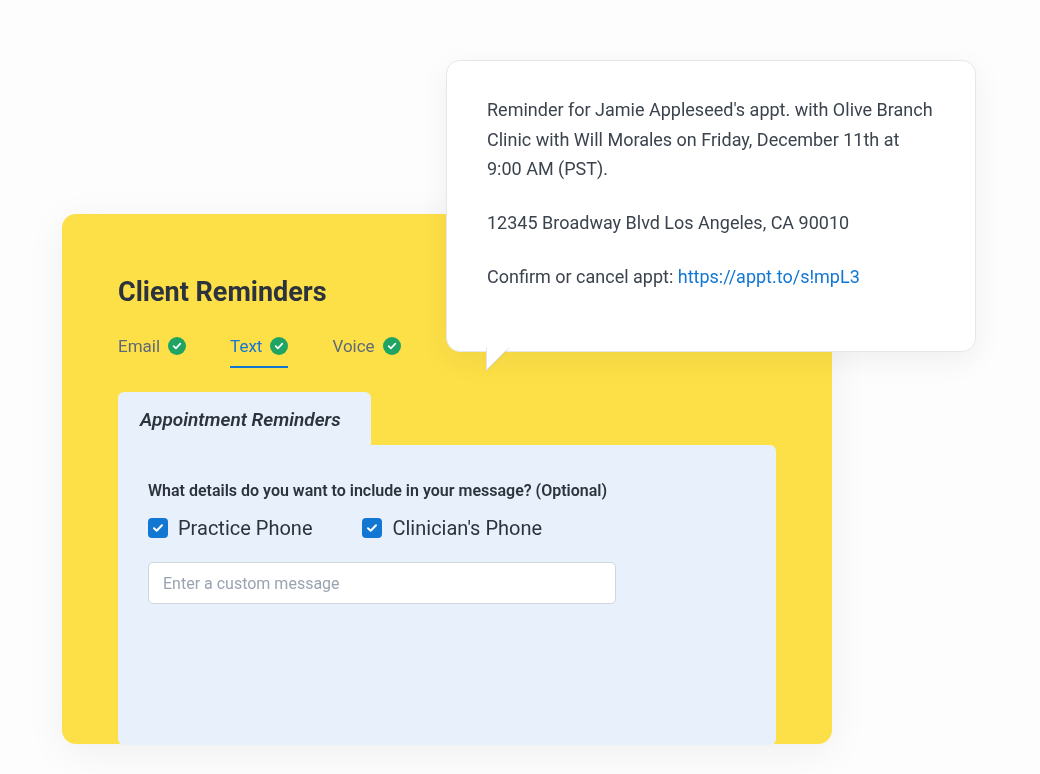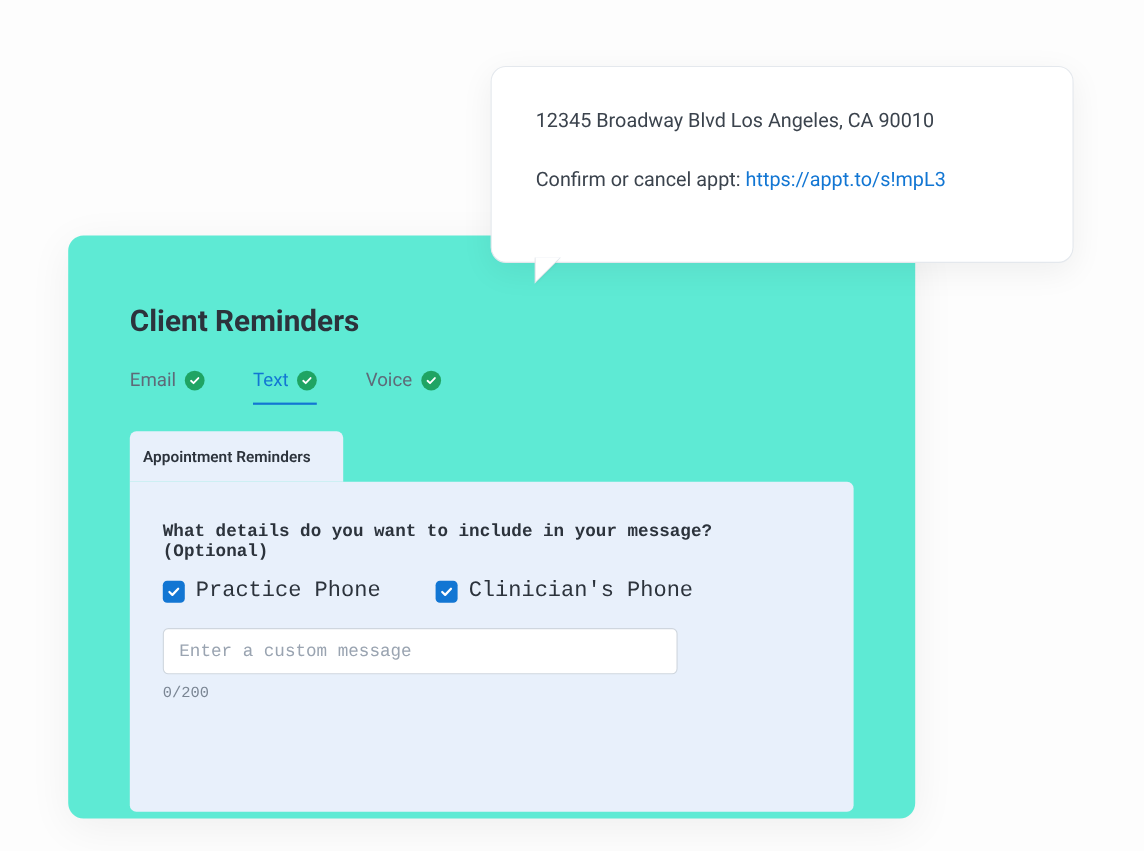--- a/index.html
+++ b/index.html
@@ -14,21 +14,21 @@
     position: relative;
     overflow: hidden;
   }
 
   .card {
     position: absolute;
     left: 62px;
     top: 214px;
     width: 770px;
     height: 530px;
-    background: #5eead4;
+    background: #fde047;
     border-radius: 14px;
     box-shadow: 0 8px 40px rgba(0,0,0,0.06);
     padding: 62px 56px 40px 56px;
   }
 
   .card-title {
     font-size: 27px;
     font-weight: 700;
     color: #2c333c;
     margin: 0 0 28px 0;
@@ -65,31 +65,31 @@
     justify-content: center;
   }
   .check-badge svg { display: block; }
 
   .panel {
     background: #e8f0fb;
     border-radius: 6px;
     min-height: 300px;
     padding: 0 0 28px 0;
     position: relative;
-    font-family: Liberation Mono, monospace;
   }
 
   .panel-tab {
     display: inline-block;
     background: #e8f0fb;
     border-radius: 6px 6px 0 0;
-    padding: 16px 30px 14px 12px;
-    font-size: 14px;
+    padding: 16px 30px 14px 22px;
+    font-size: 19px;
     font-weight: 600;
     color: #2c333c;
+    font-style: italic;
   }
 
   .panel-body {
     padding: 36px 30px 4px 30px;
   }
 
   .question {
     font-size: 16px;
     font-weight: 600;
     color: #2c333c;
@@ -235,26 +235,26 @@
                   <path d="M2 6.2 L4.7 8.8 L10 3.2" stroke="#fff" stroke-width="2" fill="none" stroke-linecap="round" stroke-linejoin="round"></path>
                 </svg>
             </span>
             <span>Clinician's Phone</span>
           </label>
         </div>
 
         <div class="input-box">
           <span>Enter a custom message</span>
         </div>
-        <div class="counter">0/200</div>
       </div>
     </div>
   </div>
 </div>
 
 <div class="bubble">
+  <p>Reminder for Jamie Appleseed's appt. with Olive Branch Clinic with Will Morales on Friday, December 11th at 9:00 AM (PST).</p>
   <p>12345 Broadway Blvd Los Angeles, CA 90010</p>
   <p>
     <span>Confirm or cancel appt: </span><a class="link">https://appt.to/s!mpL3</a>
   </p>
   <div class="bubble-tail-border"></div>
   <div class="bubble-tail"></div>
 </div>
 
 </body></html>

